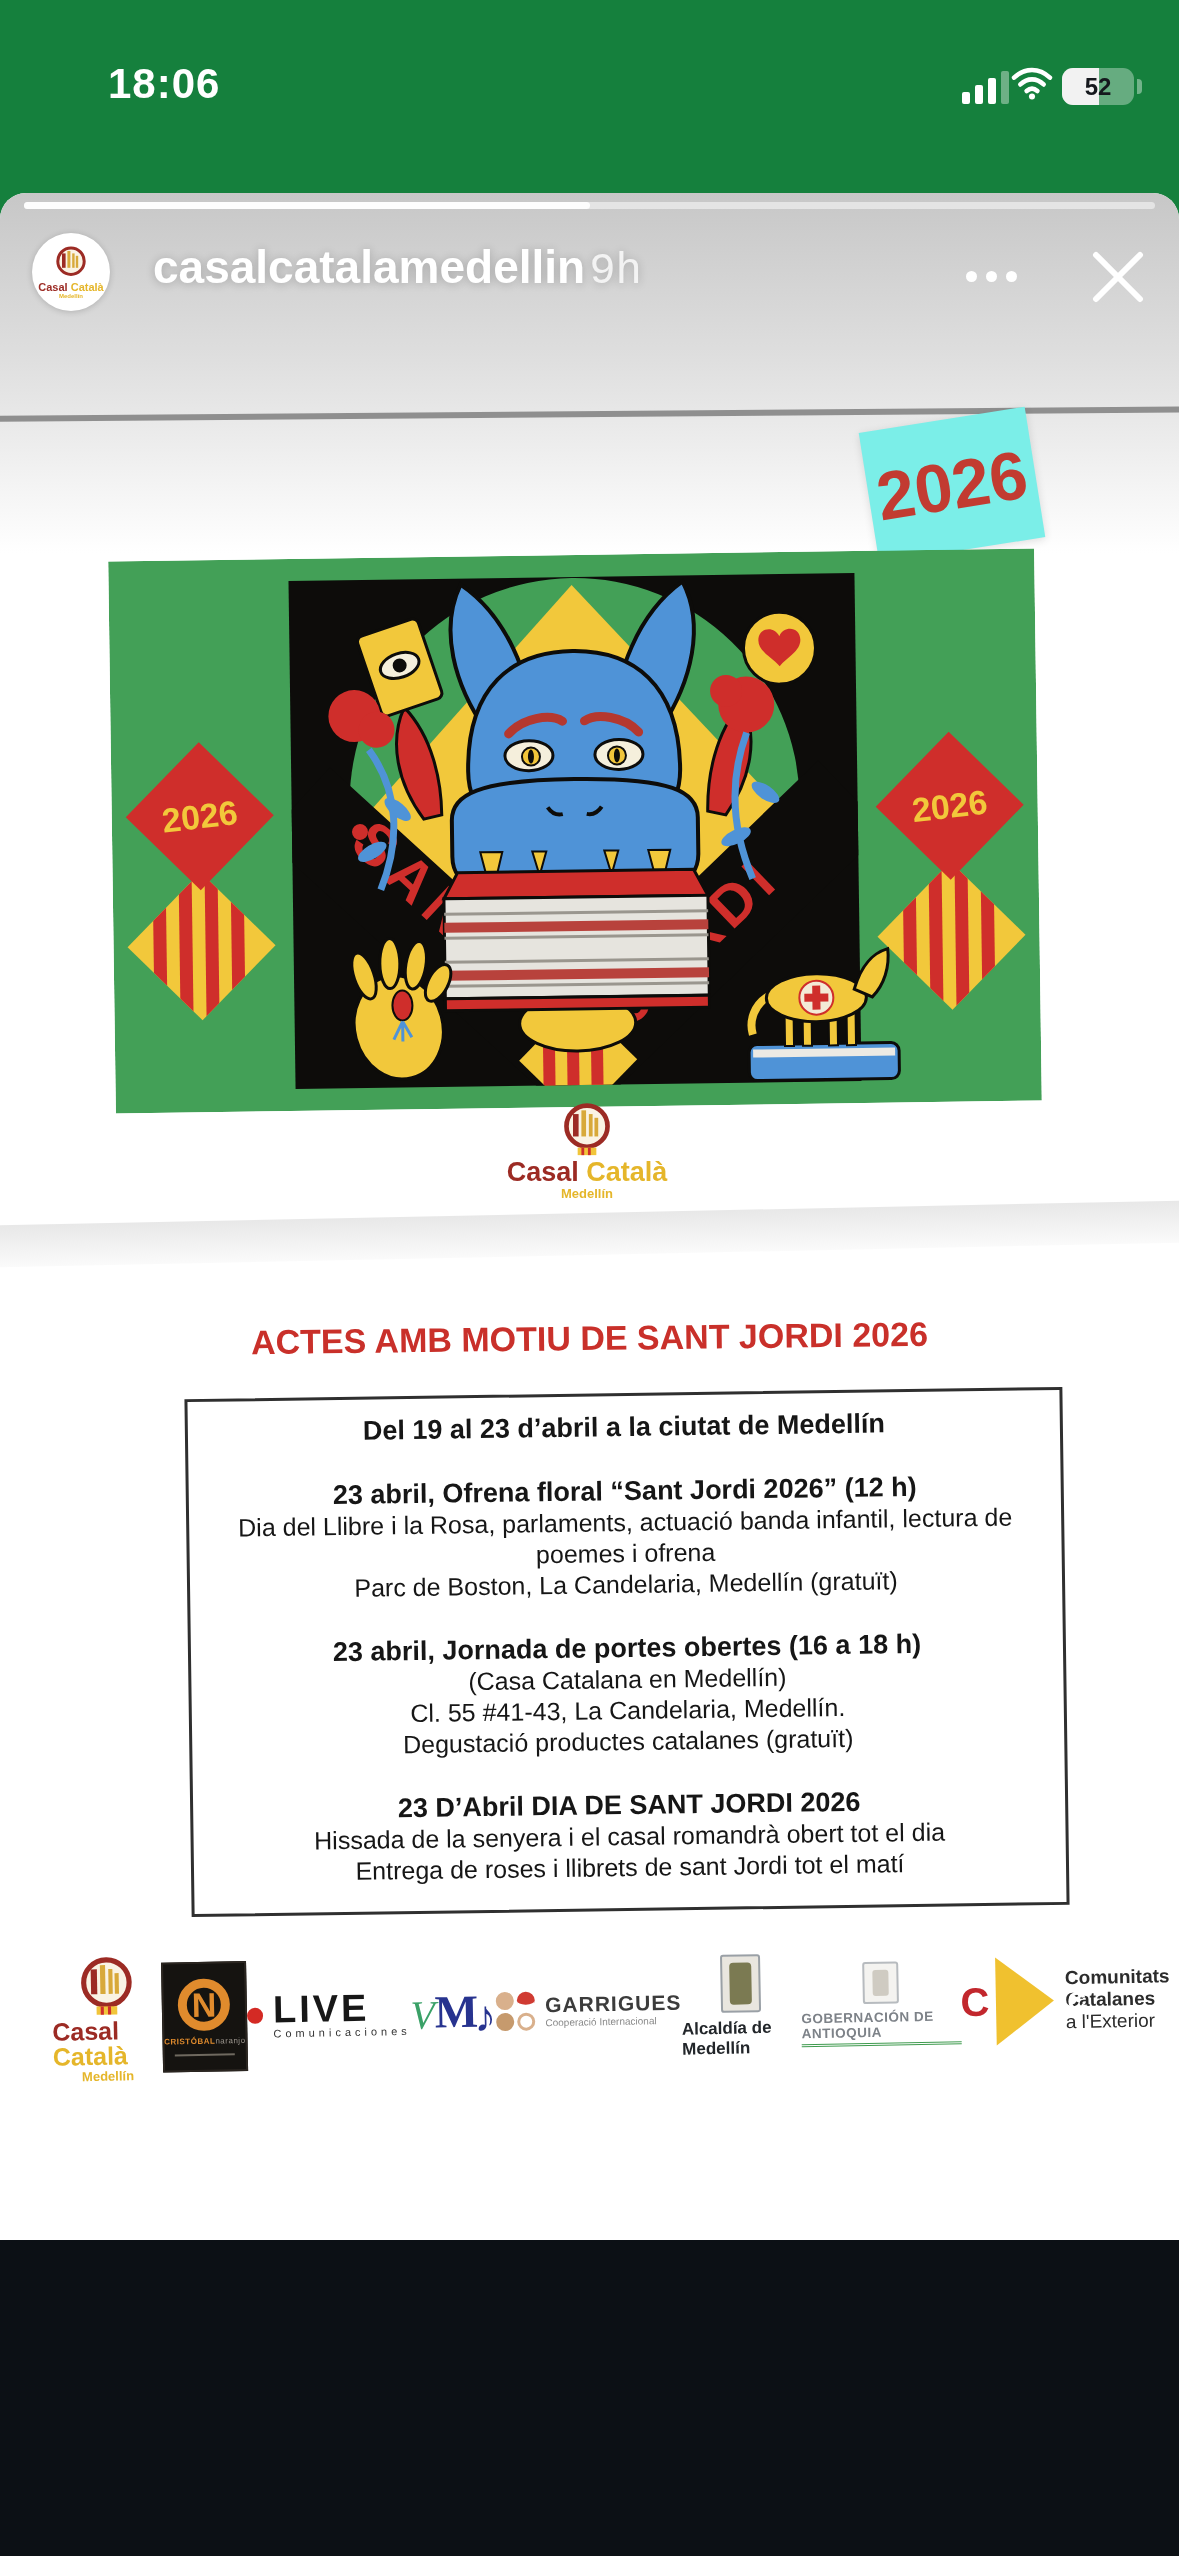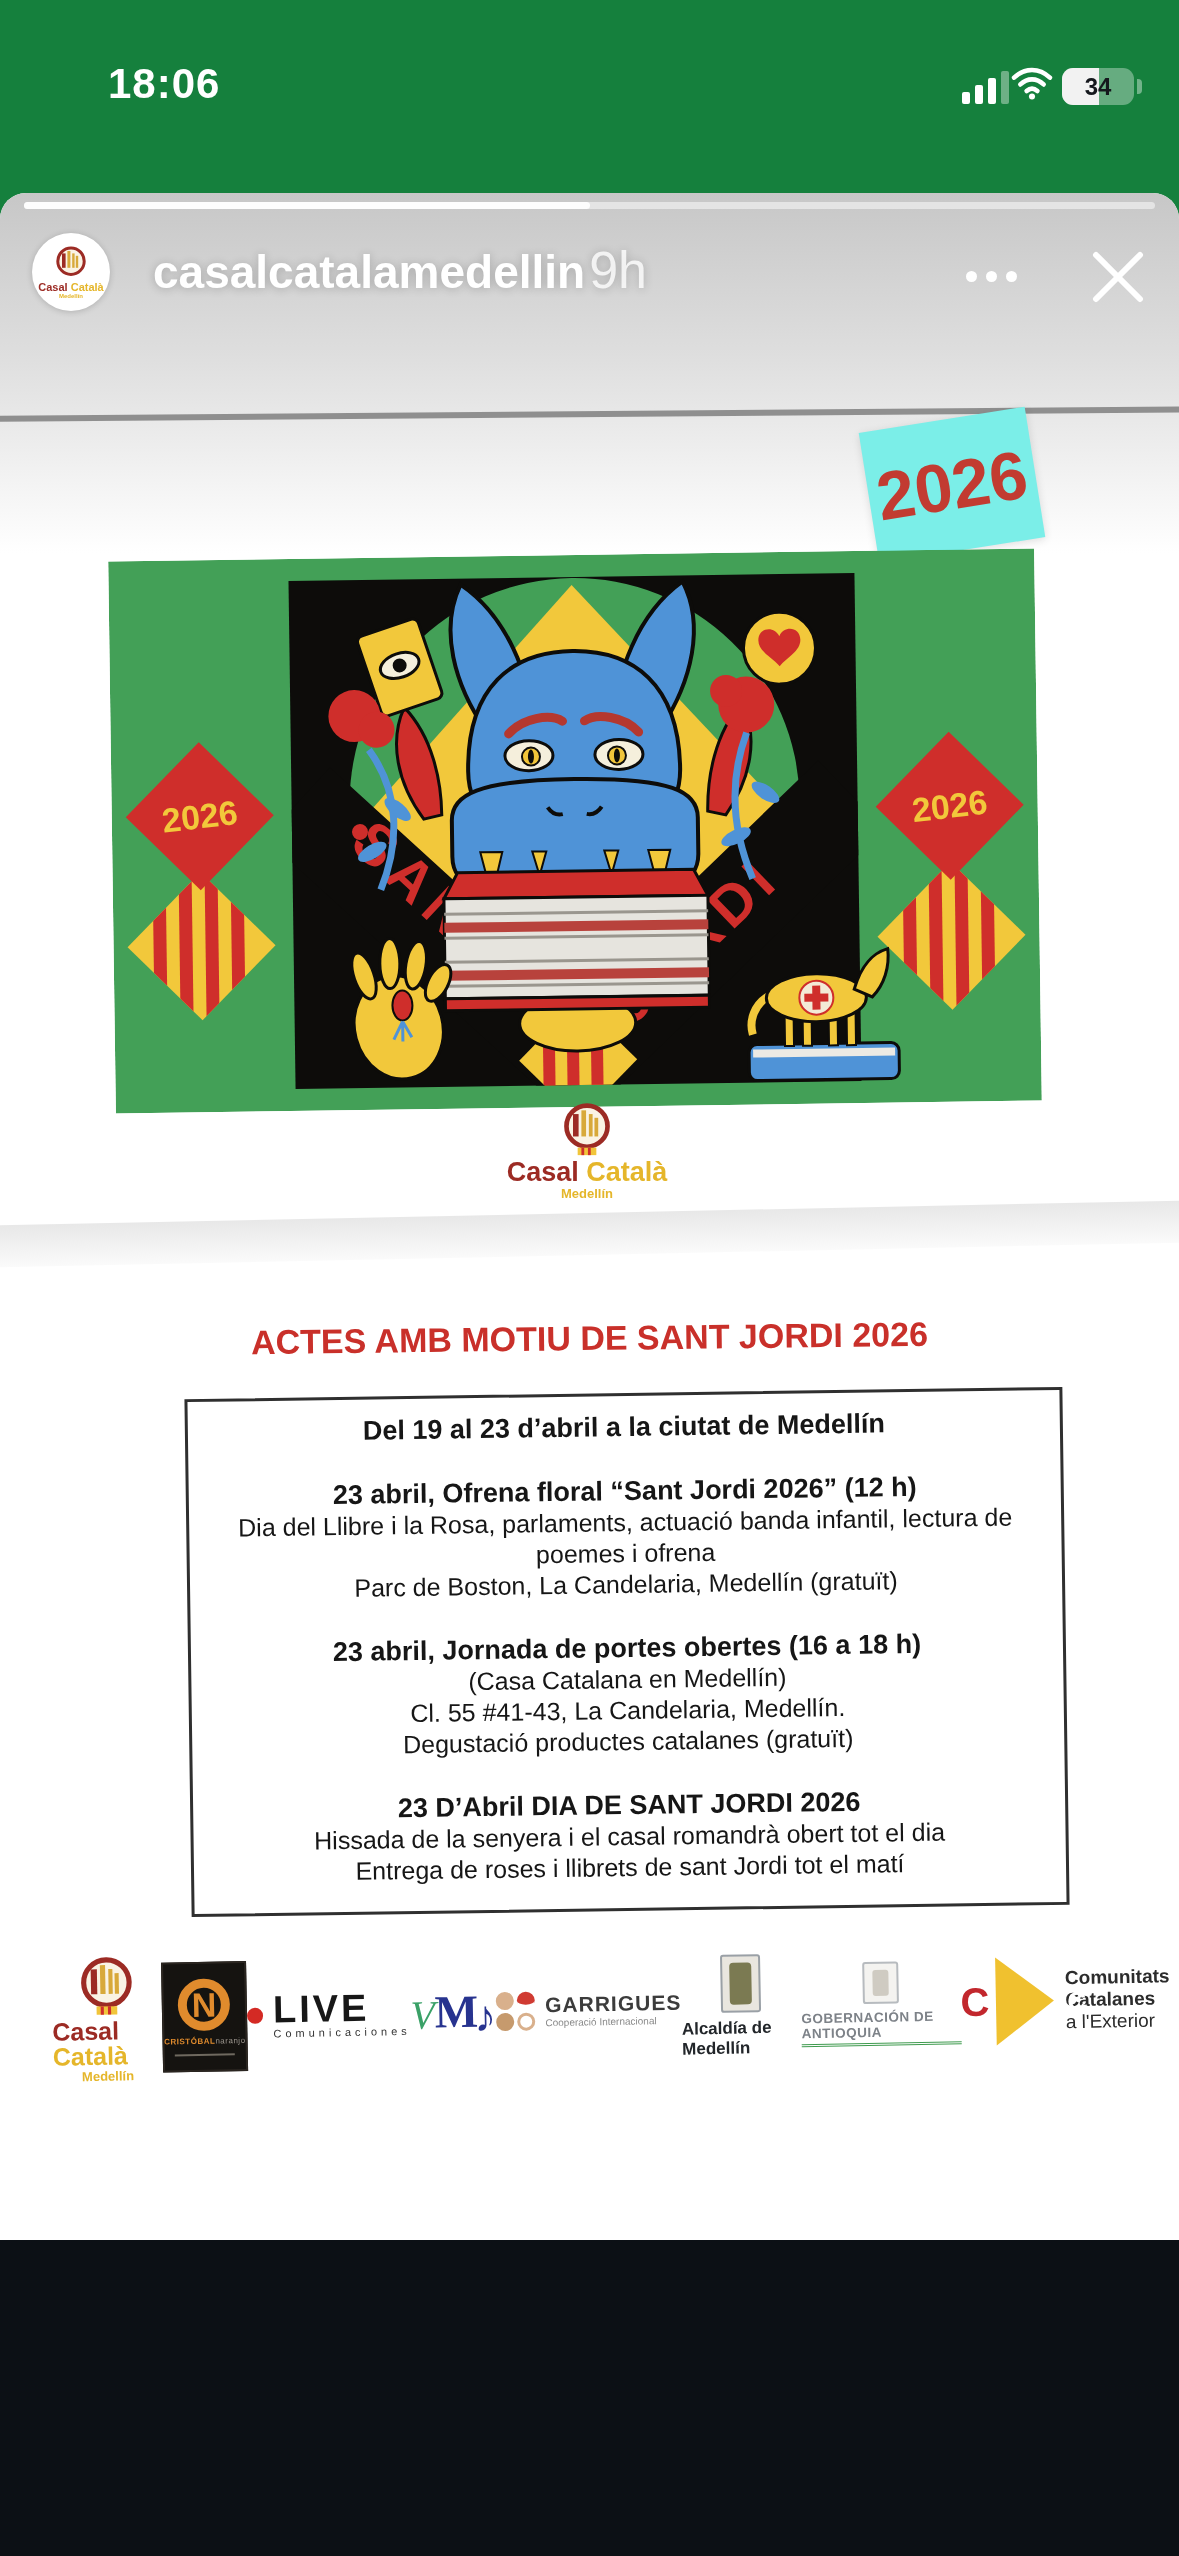--- a/index.html
+++ b/index.html
@@ -25,21 +25,21 @@
   .progress{left:24px;top:9px;width:1131px;height:7px;border-radius:4px;background:rgba(255,255,255,.5);}
   .progress .pfill{height:7px;width:50%;border-radius:4px;background:#fdfdfd;}
 
   .avatar{left:32px;top:40px;width:78px;height:78px;border-radius:50%;background:#fff;box-shadow:0 1px 6px rgba(0,0,0,.18);display:flex;flex-direction:column;align-items:center;justify-content:center;overflow:hidden;}
   .avatar .aw{font-size:11px;font-weight:800;line-height:11px;margin-top:1px;}
   .avatar .ac{font-size:6px;font-weight:700;color:#e5b62a;line-height:7px;}
   .w1{color:#9c2b24}.w2{color:#e5b62a}
 
   .hline{left:153px;top:47px;display:flex;align-items:baseline;gap:4px;color:#fff;text-shadow:0 1px 10px rgba(0,0,0,.22);}
   .uname{font-size:46px;font-weight:700;}
-  .ago{font-size:52px;color:rgba(255,255,255,.8);}
+  .ago{font-size:44px;color:rgba(255,255,255,.8);font-family:Liberation Mono, monospace;}
   .mline{left:153px;top:100px;display:flex;align-items:center;gap:14px;color:#fff;text-shadow:0 1px 10px rgba(0,0,0,.22);}
   .eq{display:flex;align-items:flex-end;gap:4px;height:30px;}
   .eq i{display:block;width:6px;background:#fff;border-radius:2px;}
   .eq i:nth-child(1){height:14px}.eq i:nth-child(2){height:28px}.eq i:nth-child(3){height:19px}
   .mtitle{font-size:44px;max-width:640px;white-space:nowrap;overflow:hidden;}
   .chev{font-size:46px;color:rgba(255,255,255,.85);line-height:30px;}
   .dots{left:966px;top:78px;display:flex;gap:9px;}
   .dots i{width:11px;height:11px;border-radius:50%;background:#fff;display:block;}
   .xbtn{left:1086px;top:52px;width:64px;height:64px;}
 
@@ -127,21 +127,21 @@
   <div class="abs wifi">
     <svg width="44" height="34" viewBox="0 0 24 19" fill="none" stroke="#fff" stroke-width="2.6" stroke-linecap="round">
       <path d="M2 6.5C8 .8 16 .8 22 6.5"></path>
         <path d="M5.5 10.3c4-3.8 9-3.8 13 0"></path>
         <path d="M9 14c2-1.8 4-1.8 6 0"></path>
       <circle cx="12" cy="17" r="1.7" fill="#fff" stroke="none"></circle>
     </svg>
   </div>
   <div class="abs batt">
     <div class="fill"></div>
-    <div class="num">34</div>
+    <div class="num">52</div>
   </div>
   <div class="abs batt-nub"></div>
 
   <div class="abs card">
     <div class="abs card-grad"></div>
 
     <div class="abs progress">
       <div class="pfill"></div>
     </div>
 

